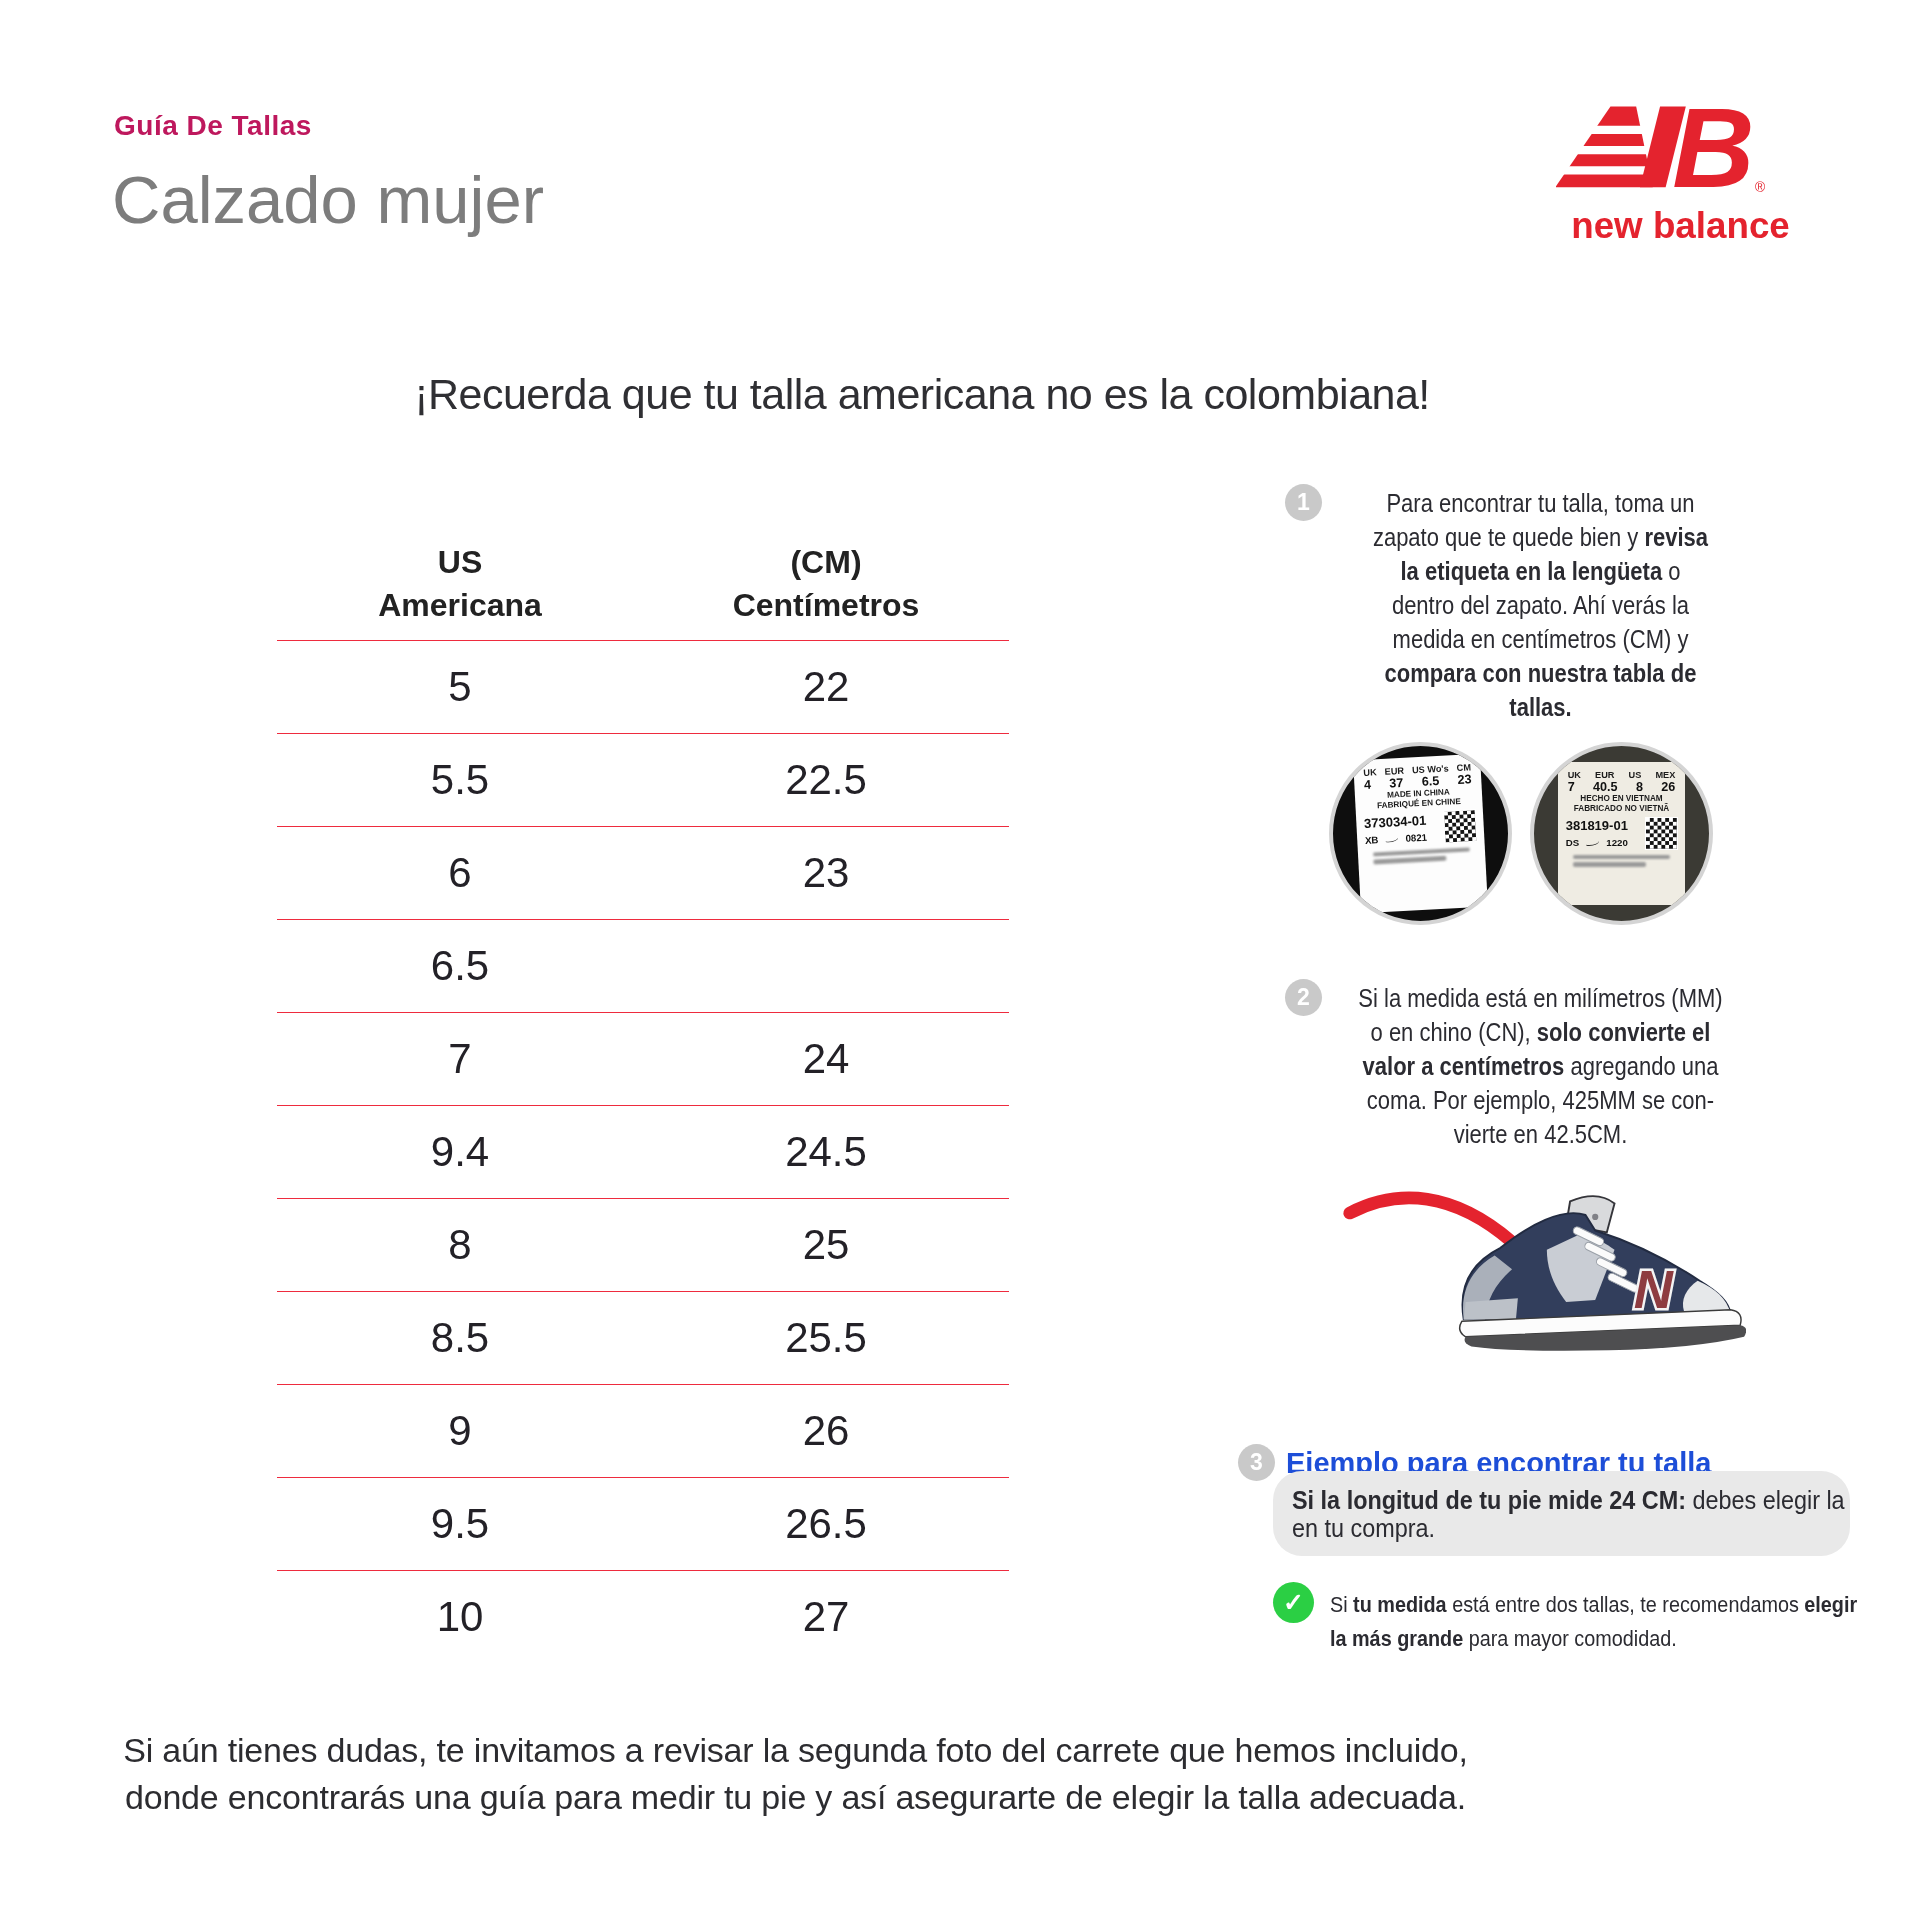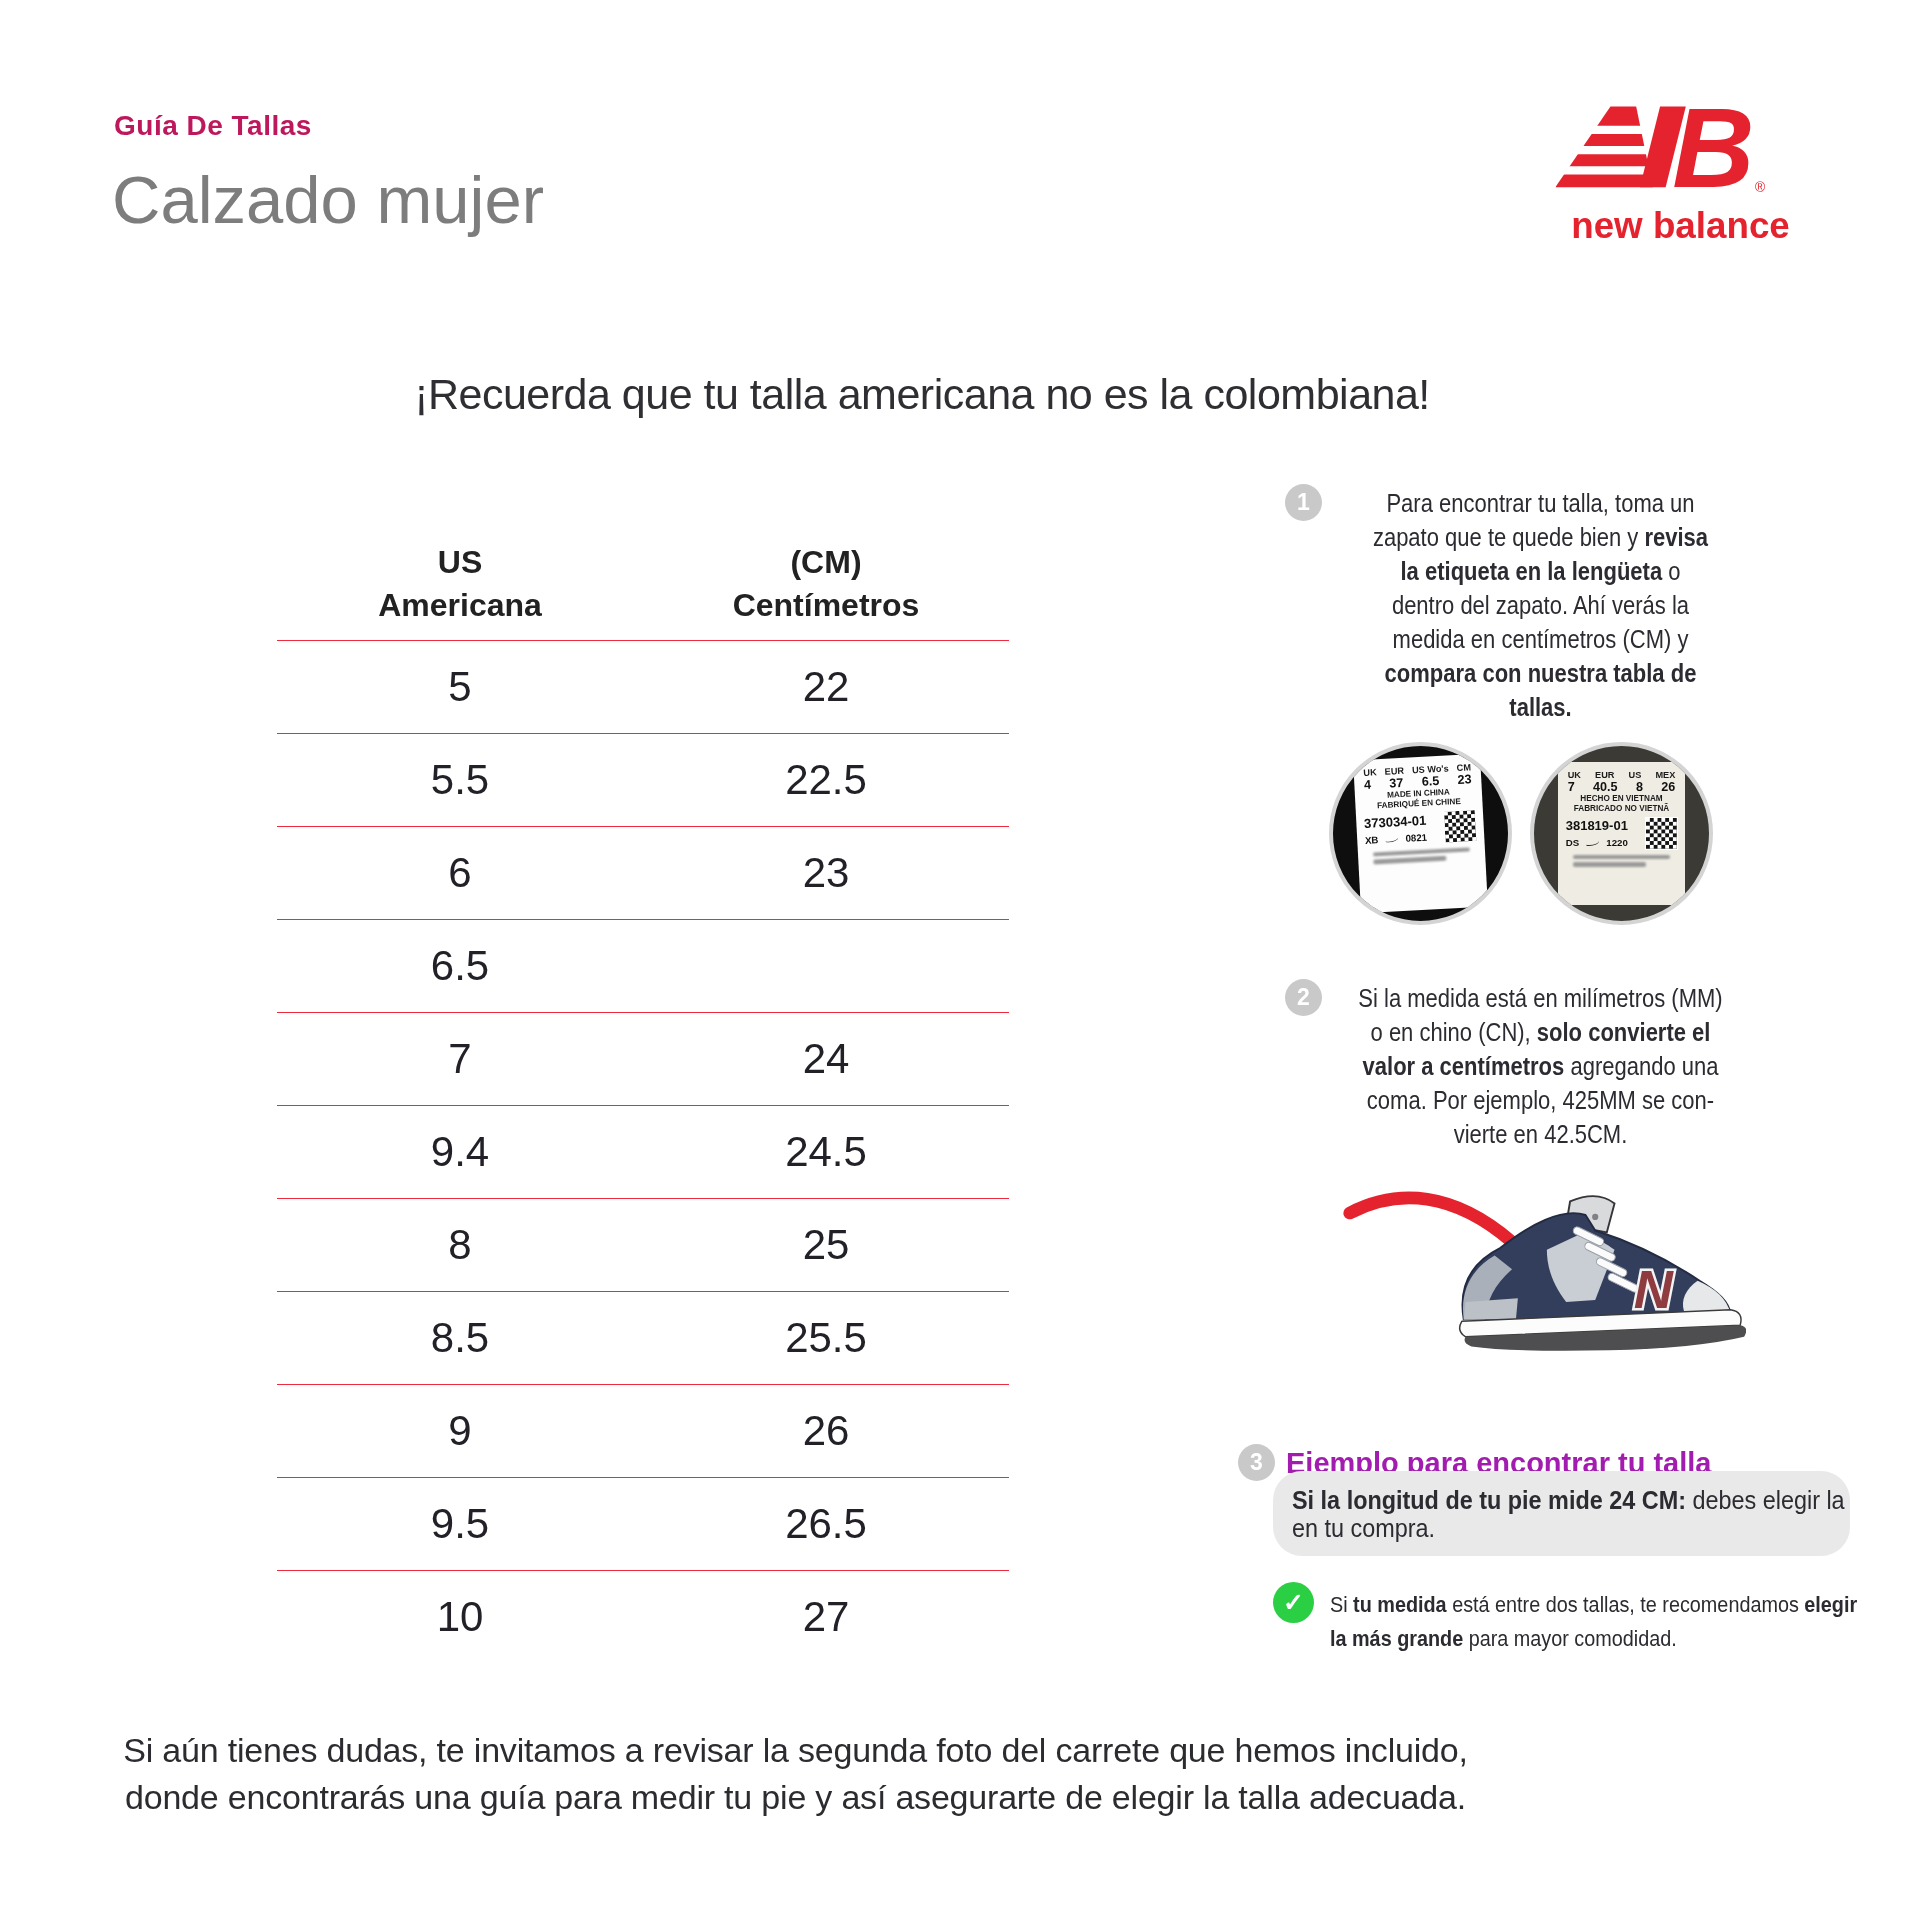--- a/index.html
+++ b/index.html
@@ -42,21 +42,21 @@
   .lab-coderow{display:flex;justify-content:space-between;align-items:flex-start;margin-top:2.9px;padding:0 1.9px}
   .lab-code{font-size:13px;font-weight:bold;text-align:left;color:#111}
   .lab-batch{font-size:9.7px;font-weight:bold;text-align:left;display:flex;gap:6.8px;align-items:center;margin-top:3.9px;color:#111}
   .puma-swoosh{display:inline-block;width:13.5px;height:6.8px;border-bottom:1.9px solid #2a2a2a;border-radius:0 0 100% 30%}
   .qr{width:31px;height:31px;background:repeating-conic-gradient(#141414 0 25%, #fff 0 50%) 0 0/7.7px 7.7px;outline:1.9px solid #fff}
   .blurline{height:4.8px;background:#9a9a9a;border-radius:1.9px;filter:blur(1px);margin:5.8px 9.7px 0}
   .blurline.short{margin-right:33px;margin-top:2.9px}
 
   .shoe-svg{position:absolute;left:1340px;top:1186px;width:406px;height:174px}
 
-  .step3-heading{position:absolute;left:1286px;top:1447px;font-size:29px;font-weight:bold;color:#a21caf}
+  .step3-heading{position:absolute;left:1286px;top:1447px;font-size:29px;font-weight:bold;color:#1d4ed8}
   .example-box{position:absolute;left:1273px;top:1471px;width:577px;height:85px;background:var(--example-box-gray);border-radius:29px;padding:14.5px 19.3px;font-size:26px;line-height:28px;overflow:hidden}
   .example-box .inner{transform:scaleX(.9);transform-origin:0 0}
   .check-icon{position:absolute;left:1273px;top:1582px;width:41px;height:41px;border-radius:50%;background:var(--check-green);color:#fff;font-size:25px;font-weight:bold;display:flex;align-items:center;justify-content:center}
   .tip-text{position:absolute;left:1330px;top:1588px;font-size:22px;line-height:34px;transform:scaleX(.9);transform-origin:0 0}
 
   .footer{position:absolute;left:0;top:1727px;width:1591px;text-align:center;font-size:34px;line-height:47px;color:#2c2c30;letter-spacing:-0.2px}
 </style>
 </head>
 <body>
 

